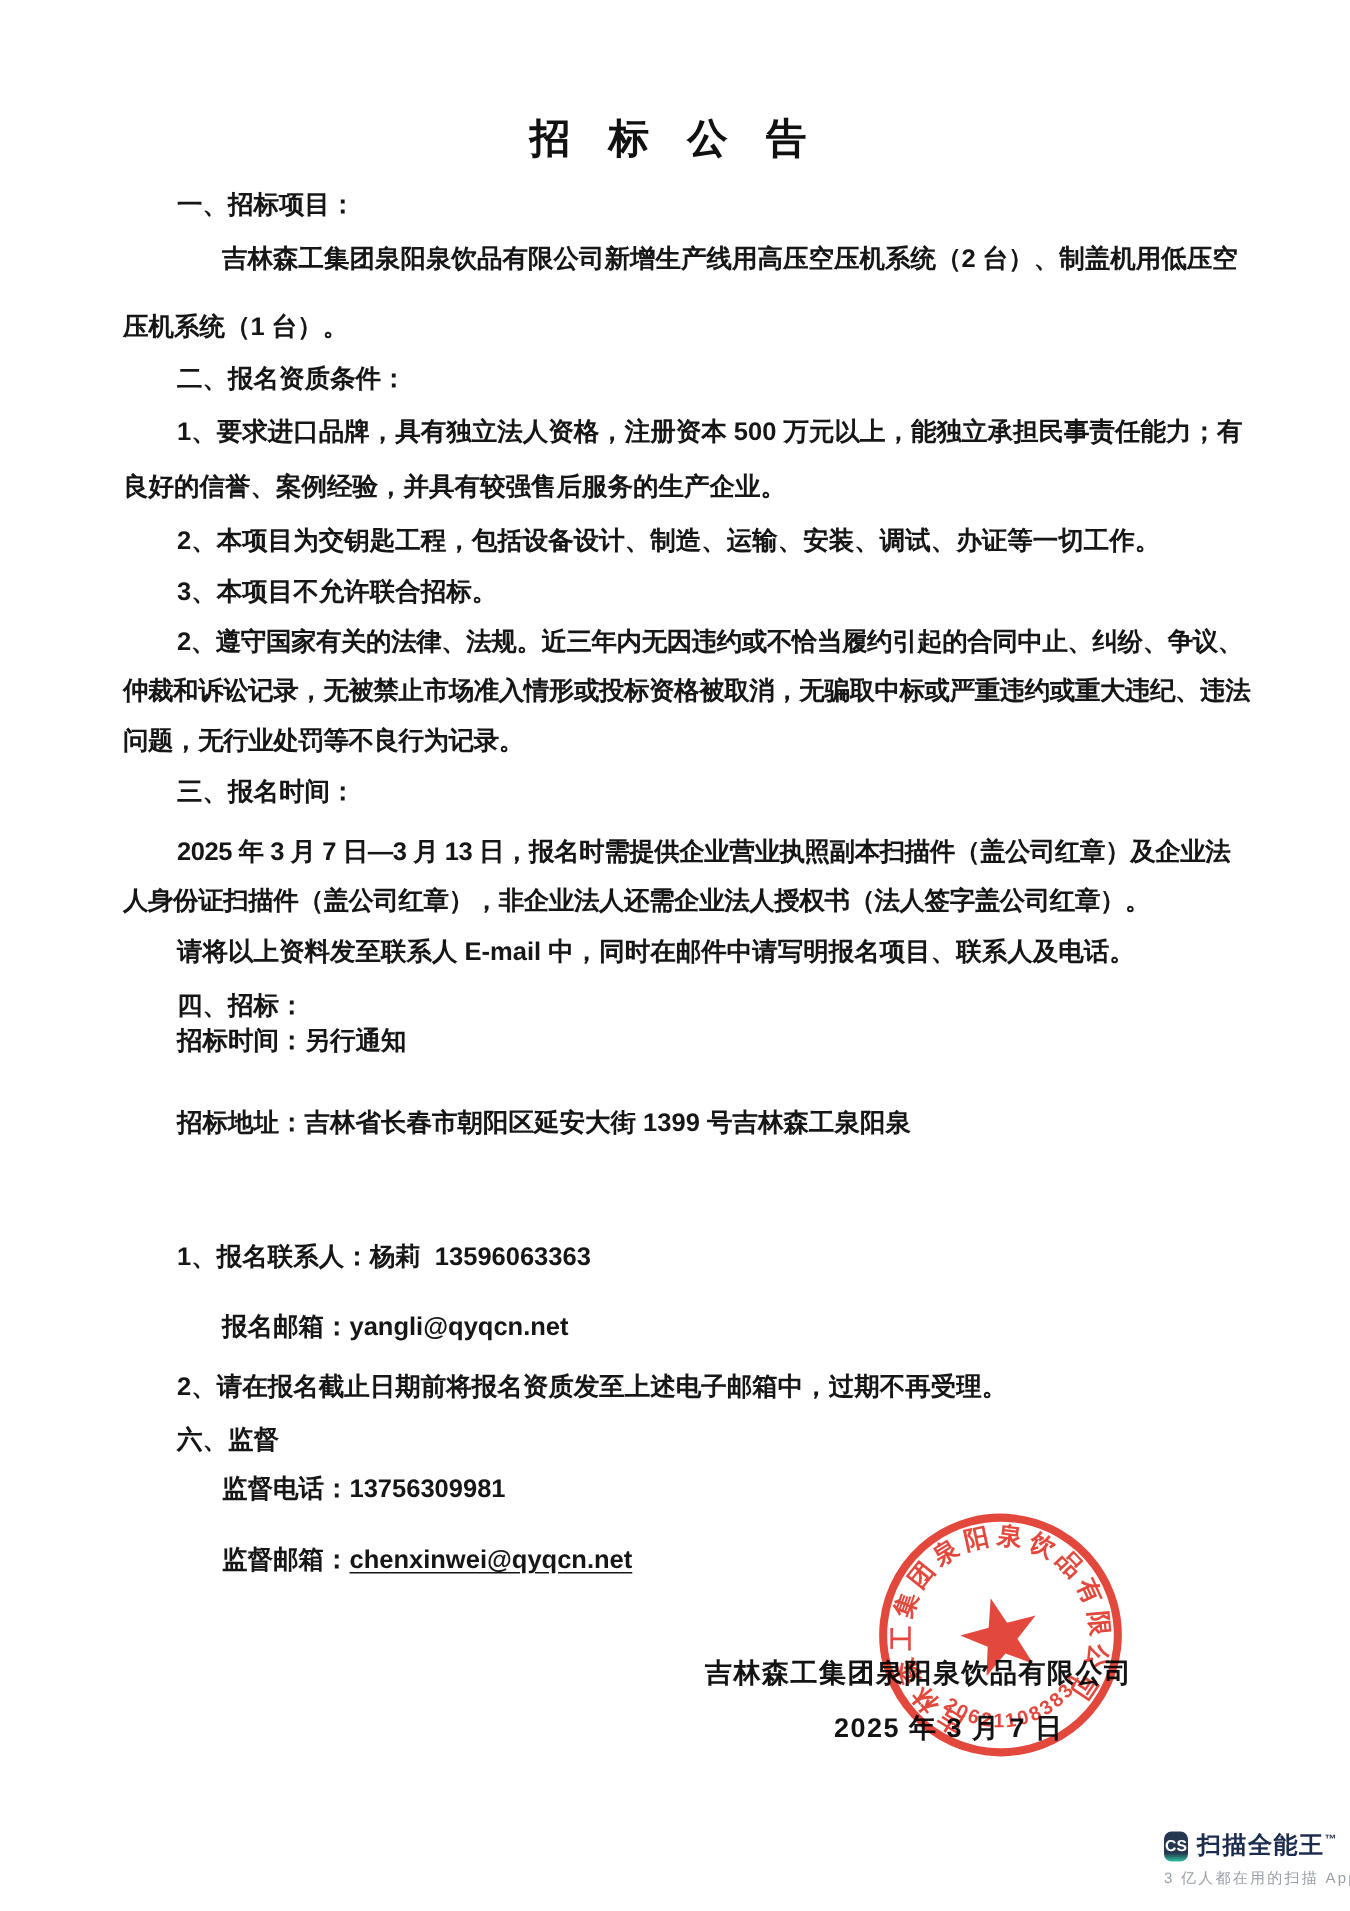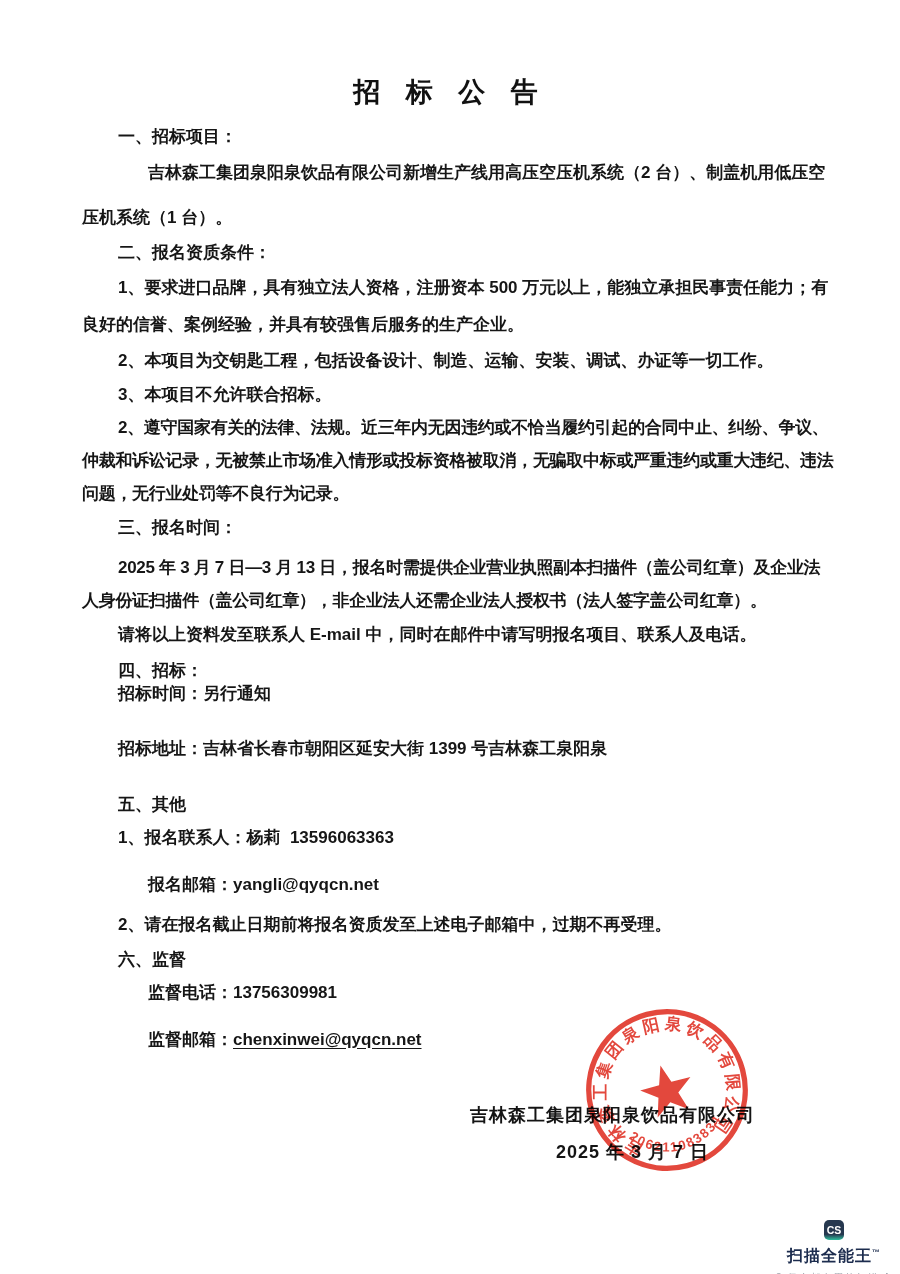--- a/index.html
+++ b/index.html
@@ -40,21 +40,21 @@
   .seal{
     position:absolute;left:579px;top:1002px;width:176px;height:176px;
     transform:rotate(-15deg);
     opacity:0.9;
     mix-blend-mode:multiply;
   }
   
   .wm{
     position:absolute;left:776px;top:1220px;width:116px;
   }
-  .wm-row{display:flex;align-items:center;gap:6px;flex-direction:column;}
+  .wm-row{display:flex;align-items:flex-end;gap:6px;}
   .wm-badge{
     width:20px;height:20px;border-radius:5px;
     background:linear-gradient(180deg,#26384f 0%,#26384f 72%,#2fbf9f 100%);
     color:#ffffff;font-size:10.5px;font-weight:800;
     display:flex;align-items:center;justify-content:center;
     letter-spacing:0;
   }
   .wm-brand{
     font-size:16px;font-weight:800;color:#1c2c4e;letter-spacing:1px;white-space:nowrap;
   }
@@ -80,21 +80,20 @@
   <div class="ln ind2 lh33 tight" style="top:411px">2、遵守国家有关的法律、法规。近三年内无因违约或不恰当履约引起的合同中止、纠纷、争议、仲裁和诉讼记录，无被禁止市场准入情形或投标资格被取消，无骗取中标或严重违约或重大违纪、违法问题，无行业处罚等不良行为记录。</div>
 
   <div class="ln hd" style="top:511px">三、报名时间：</div>
   <div class="ln ind2 lh33 tight" style="top:551px">2025 年 3 月 7 日—3 月 13 日，报名时需提供企业营业执照副本扫描件（盖公司红章）及企业法人身份证扫描件（盖公司红章），非企业法人还需企业法人授权书（法人签字盖公司红章）。</div>
   <div class="ln x118" style="top:618px">请将以上资料发至联系人 E-mail 中，同时在邮件中请写明报名项目、联系人及电话。</div>
 
   <div class="ln hd" style="top:654px">四、招标：</div>
   <div class="ln hd" style="top:677px">招标时间：另行通知</div>
   <div class="ln hd" style="top:732px">招标地址：吉林省长春市朝阳区延安大街 1399 号吉林森工泉阳泉</div>
 
-  <div class="ln hd" style="top:788px">五、其他</div>
   <div class="ln hd" style="top:821px">1、报名联系人：杨莉  13596063363</div>
   <div class="ln hd x148" style="top:868px">报名邮箱：yangli@qyqcn.net</div>
   <div class="ln hd" style="top:908px">2、请在报名截止日期前将报名资质发至上述电子邮箱中，过期不再受理。</div>
 
   <div class="ln hd" style="top:943px">六、监督</div>
   <div class="ln hd x148" style="top:976px">监督电话：13756309981</div>
   <div class="ln hd x148" style="top:1023px"><span>监督邮箱：</span><span class="email-link">chenxinwei@qyqcn.net</span></div>
 
   <div class="sig" style="top:1103px;left:470px">吉林森工集团泉阳泉饮品有限公司</div>
   <div class="sig" style="top:1140px;left:556px">2025 年 3 月 7 日</div>

